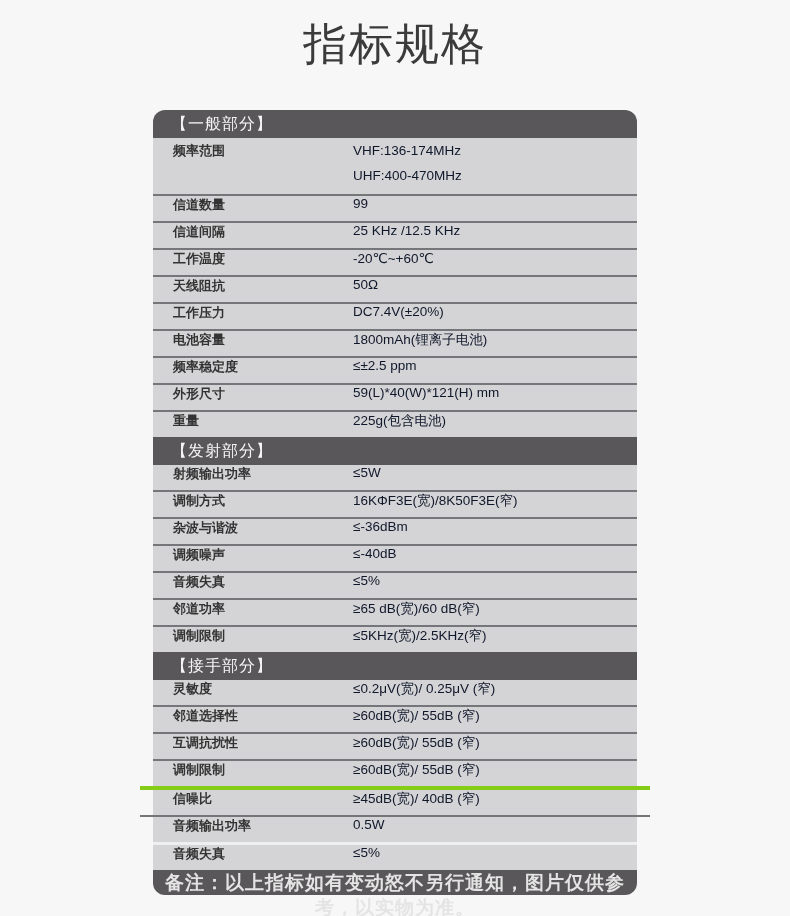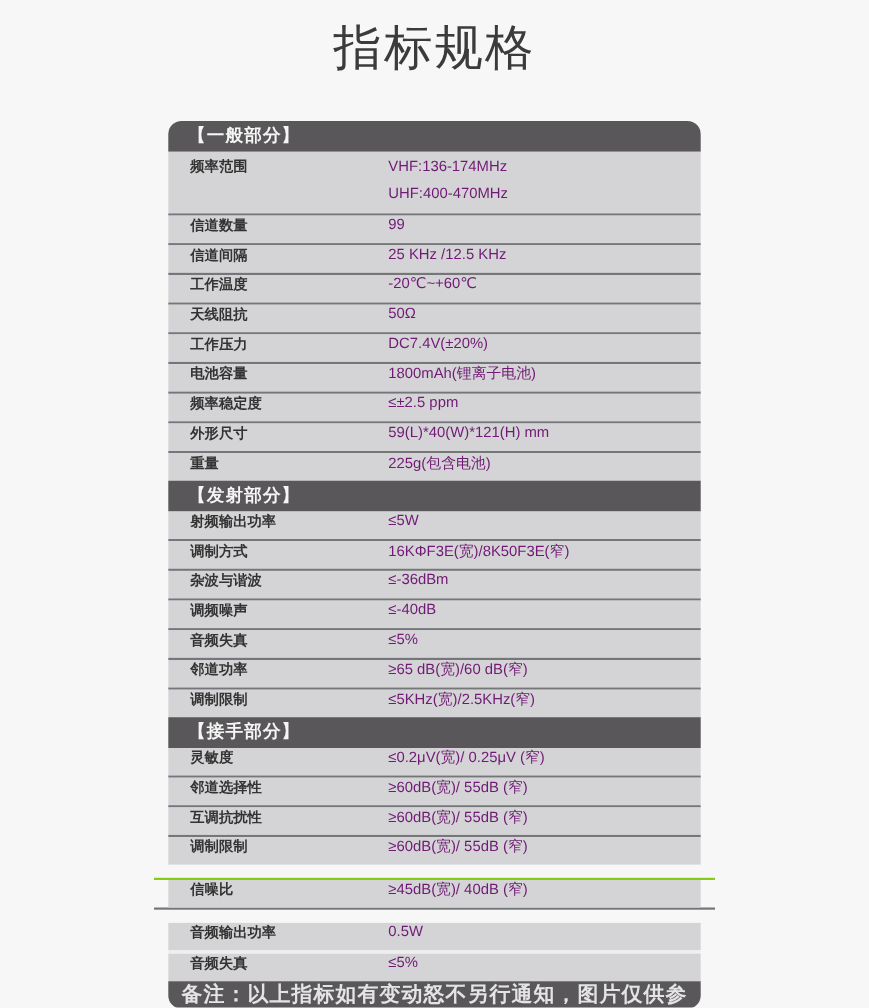--- a/index.html
+++ b/index.html
@@ -23,52 +23,52 @@
     width: 484px;
     margin: 0 auto;
   }
   .sec-header {
     background: #595759;
     color: #f5f5f5;
     height: 28px;
     line-height: 28px;
     padding-left: 18px;
     font-size: 16px;
-    font-weight: 700;
+    font-weight: 400;
     letter-spacing: 1px;
   }
   .sec-header.first { border-radius: 12px 12px 0 0; }
   .row {
     background: #d4d4d6;
     height: 25px;
     display: flex;
     align-items: flex-start;
   }
   .lbl {
     width: 200px;
     padding-left: 20px;
     font-size: 13px;
     font-weight: 700;
     color: #333;
     flex: 0 0 auto;
   }
   .val {
     font-size: 13.5px;
     font-weight: 400;
-    color: #701a75;
+    color: #0f172a;
   }
   .row-double { height: 56px; align-items: flex-start; }
   .row-double .lbl { line-height: 25px; }
   .row-double .val { display: flex; flex-direction: column; }
   .row-double .vline { line-height: 25px; }
   .sep { height: 2px; background: #75767a; }
   .sep-light { height: 3px; background: #eef0f0; }
   .row-wide-wrap {
-    margin: 12px -13px;
-    border-top: 2px solid #84cc16;
+    margin: 0 -13px;
+    border-top: 4px solid #84cc16;
     border-bottom: 2px solid #747578;
     background: transparent;
   }
   .row-wide-wrap .row { margin: 0 13px; }
   .footnote {
     background: #595759;
     color: #e4e4e4;
     height: 25px;
     line-height: 25px;
     text-align: center;

